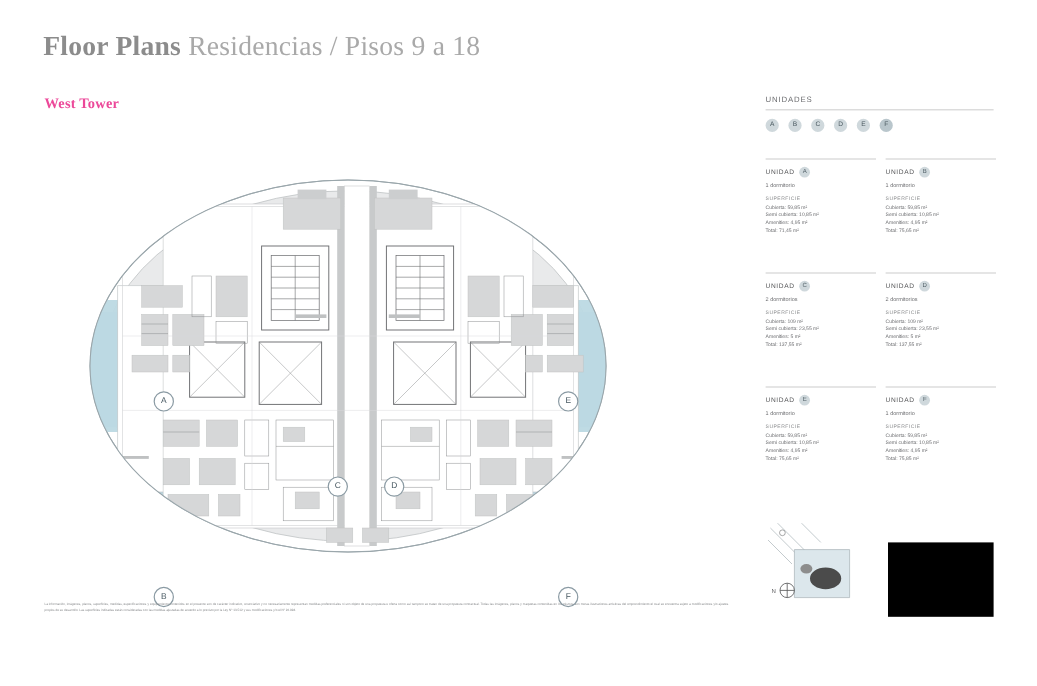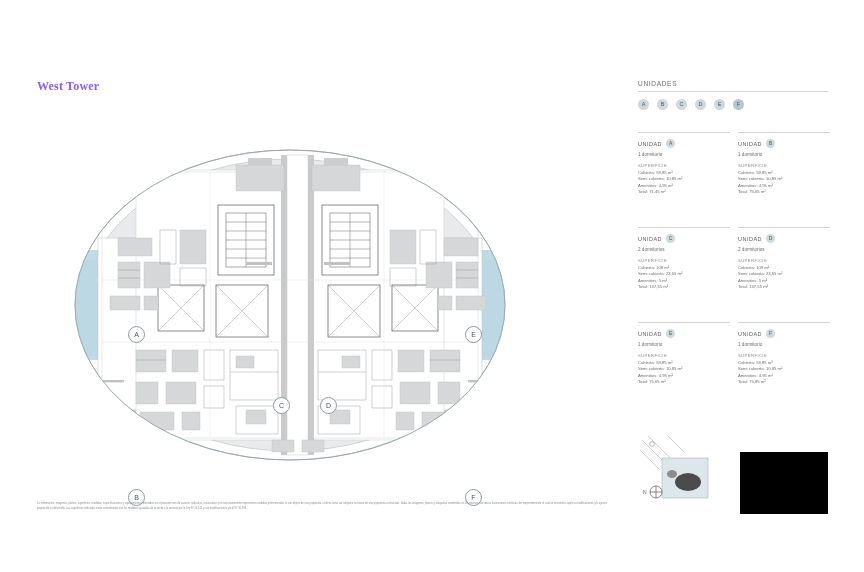--- a/index.html
+++ b/index.html
@@ -38,21 +38,21 @@
     font-weight: normal;
     color: #a9a9a9;
   }
   .tower {
     position: absolute;
     left: 37px;
     top: 79px;
     font-family: "Liberation Serif", serif;
     font-weight: bold;
     font-size: 12px;
-    color: #8b5cf6;
+    color: #ec4899;
     letter-spacing: 0.2px;
   }
 
   
   .units-panel {
     position: absolute;
     left: 638px;
     top: 80px;
     width: 190px;
   }
@@ -199,20 +199,24 @@
   #mk-b { left: 88px;  top: 379px; }
   #mk-f { left: 425px; top: 379px; }
   #mk-c { left: 233px; top: 287px; }
   #mk-d { left: 280px; top: 287px; }
 </style>
 </head>
 <body>
 
 <div class="page">
 
+  <div class="title">
+    <span class="strong">Floor Plans</span>
+    <span class="light">Residencias / Pisos 9 a 18</span>
+  </div>
   <div class="tower">West Tower</div>
 
   <div class="plan">
     <svg width="580" height="390" viewBox="0 0 580 390" xmlns="http://www.w3.org/2000/svg">
       <defs>
         <clipPath id="ovalClip">
           <ellipse cx="250" cy="195" rx="215" ry="155"></ellipse>
         </clipPath>
       </defs>
 

